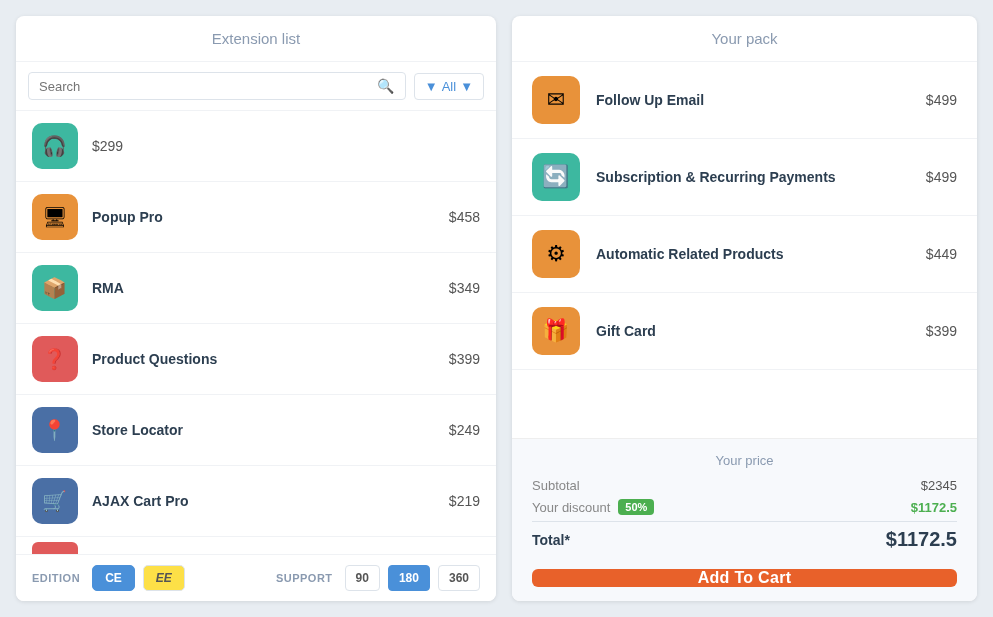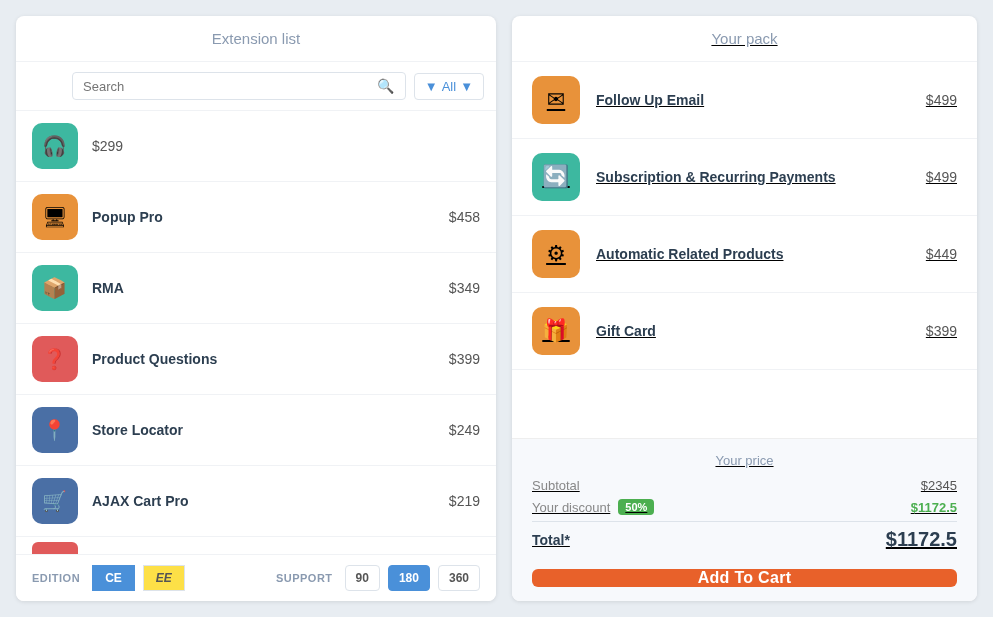--- a/index.html
+++ b/index.html
@@ -47,21 +47,20 @@
       border-bottom: 1px solid #f0f2f5;
     }
     .search-input-wrap {
       flex: 1;
       display: flex;
       align-items: center;
       border: 1px solid #dde3ea;
       border-radius: 4px;
       padding: 5px 10px;
       gap: 6px;
-      margin-left: 44px;
     }
     .search-input-wrap input {
       border: none;
       outline: none;
       font-size: 13px;
       color: #888;
       width: 100%;
       background: transparent;
     }
     .search-icon-svg {
@@ -128,21 +127,21 @@
     .bottom-label {
       font-size: 11px;
       color: #8a9ab0;
       font-weight: 600;
       text-transform: uppercase;
       letter-spacing: 0.5px;
       margin-right: 4px;
     }
     .edition-btn {
       padding: 5px 12px;
-      border-radius: 0;
+      border-radius: 5px;
       font-size: 12px;
       font-weight: 700;
       cursor: pointer;
       border: 1px solid #dde3ea;
       background: #fff;
       color: #555;
     }
     .edition-btn.active-ce {
       background: #4a90d9;
       color: #fff;
@@ -173,21 +172,20 @@
 
     
     .right-panel {
       background: #fff;
       border-radius: 8px;
       flex: 1;
       display: flex;
       flex-direction: column;
       overflow: hidden;
       box-shadow: 0 1px 4px rgba(0,0,0,0.1);
-      text-decoration: underline;
     }
     .pack-title {
       text-align: center;
       padding: 14px;
       font-size: 15px;
       color: #8a9ab0;
       font-weight: 500;
       border-bottom: 1px solid #f0f2f5;
     }
     .pack-list {

